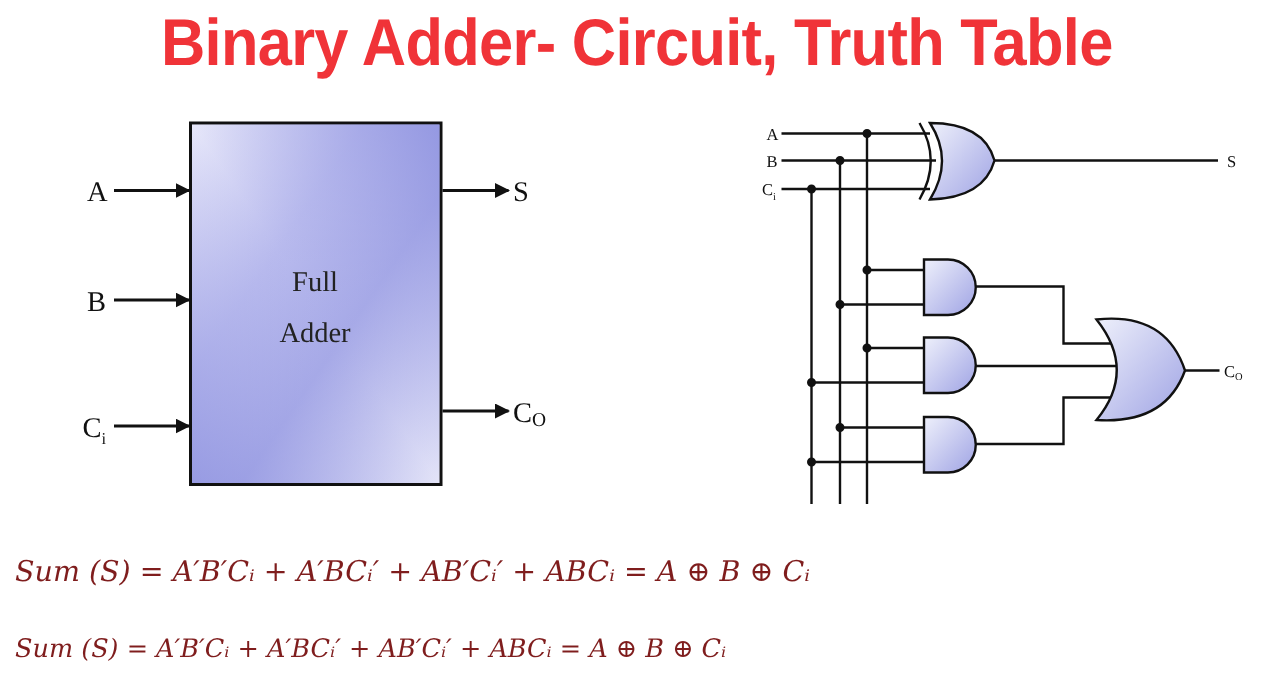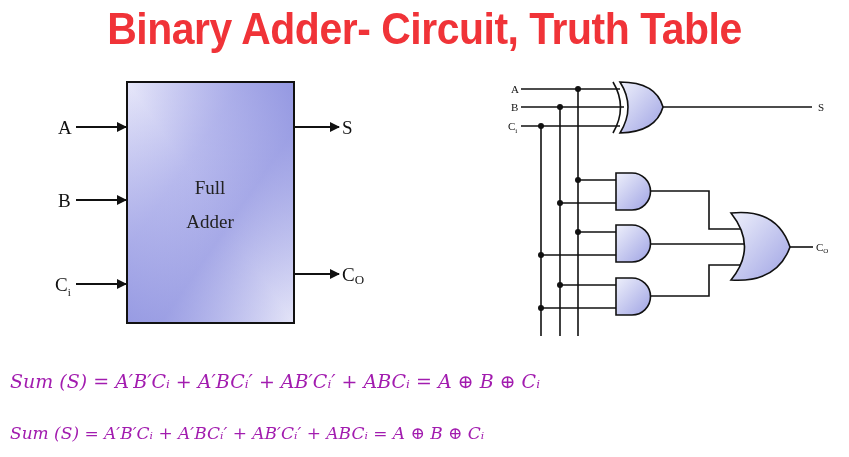--- a/index.html
+++ b/index.html
@@ -3,21 +3,21 @@
 <meta charset="utf-8">
 <style>
   html, body { margin:0; padding:0; background:#ffffff; }
   body { width:849px; height:457px; position:relative; overflow:hidden; font-family:"Liberation Serif", serif; }
   .title {
     position:absolute; left:0; top:4px; width:849px; text-align:center;
     font-family:"Liberation Sans", sans-serif; font-weight:bold; font-size:44px;
     letter-spacing:-0.5px; transform:scaleX(0.93); transform-origin:center;
   }
   svg { position:absolute; left:0; top:0; }
-  .eq { position:absolute; left:10px; font-family:"DejaVu Serif", serif; font-style:italic; color:#a21caf; white-space:nowrap; }
+  .eq { position:absolute; left:10px; font-family:"DejaVu Serif", serif; font-style:italic; color:#7f1d1d; white-space:nowrap; }
   .eq1 { top:370px; font-size:19px; }
   .eq2 { top:423px; font-size:17px; }
 </style>
 </head>
 <body>
 
 <div class="title" style="color: rgb(240, 51, 56);">Binary Adder- Circuit, Truth Table</div>
 
 <svg width="849" height="457" viewBox="0 0 849 457">
   <defs>

